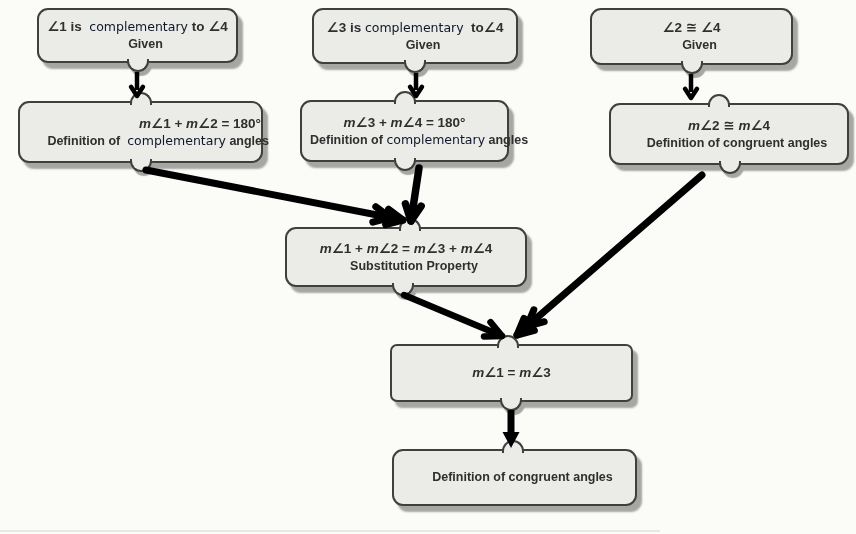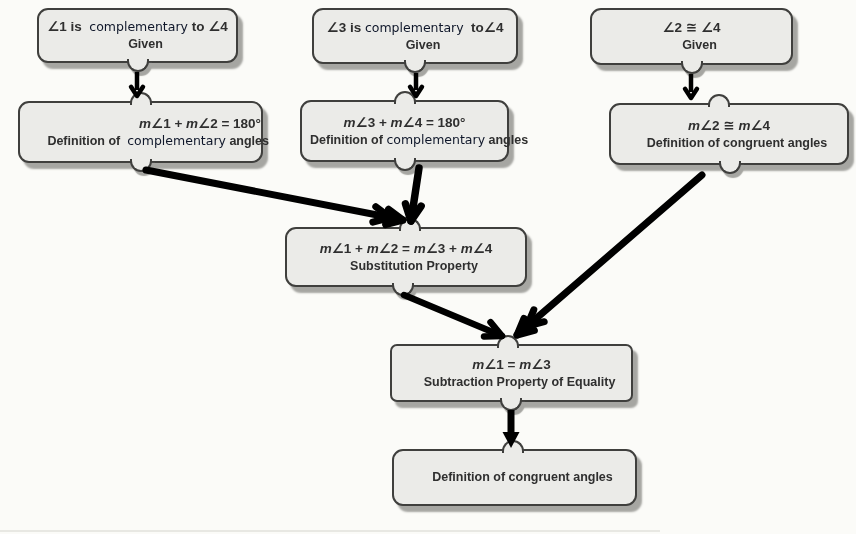--- a/index.html
+++ b/index.html
@@ -113,21 +113,20 @@
     <div class="bump bump-top"></div>
     <div class="bump bump-bottom"></div>
     <div class="line statement"><span class="seg-it">m</span><span>∠1 + </span><span class="seg-it">m</span><span>∠2 = </span><span class="seg-it">m</span><span>∠3 + </span><span class="seg-it">m</span><span>∠4</span></div>
     <div class="line reason"><span>Substitution Property</span></div>
   </div>
 
   <div class="box b8">
     <div class="bump bump-top"></div>
     <div class="bump bump-bottom"></div>
     <div class="line statement"><span class="seg-it">m</span><span>∠1 = </span><span class="seg-it">m</span><span>∠3</span></div>
-    <div class="line reason"><span>Subtraction Property of Equality</span></div>
   </div>
 
   <div class="box b9">
     <div class="bump bump-top"></div>
     <div class="line reason"><span>Definition of congruent angles</span></div>
   </div>
 
   <svg class="arrows" width="856" height="534" viewBox="0 0 856 534">
     <g fill="none" stroke="#000000" stroke-linecap="round" stroke-linejoin="round">
 

